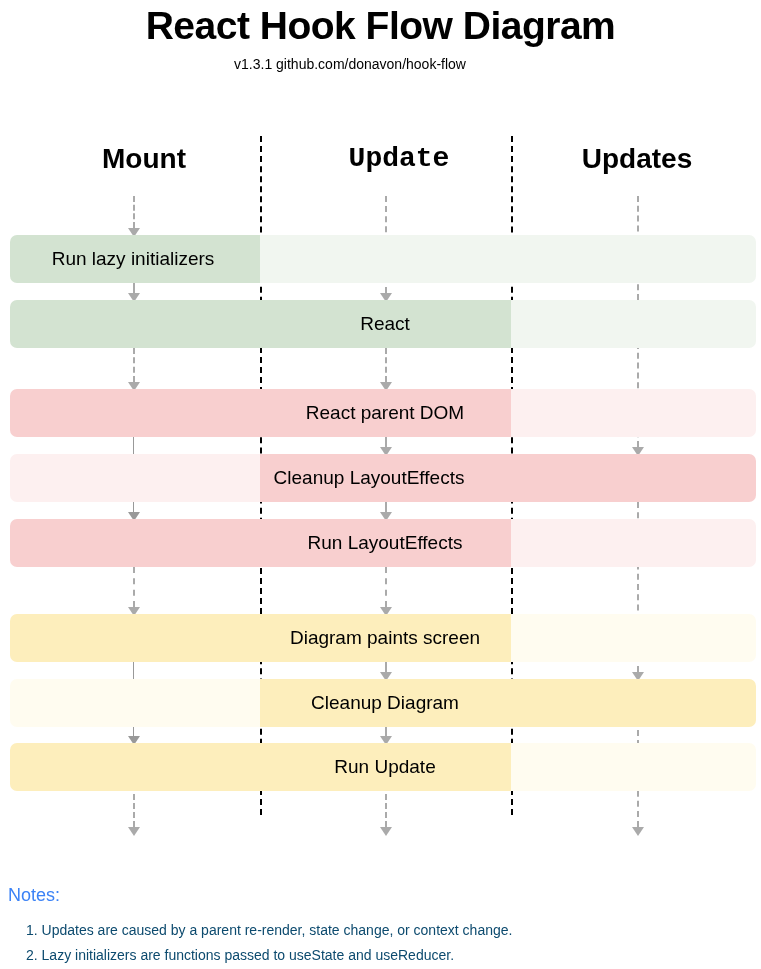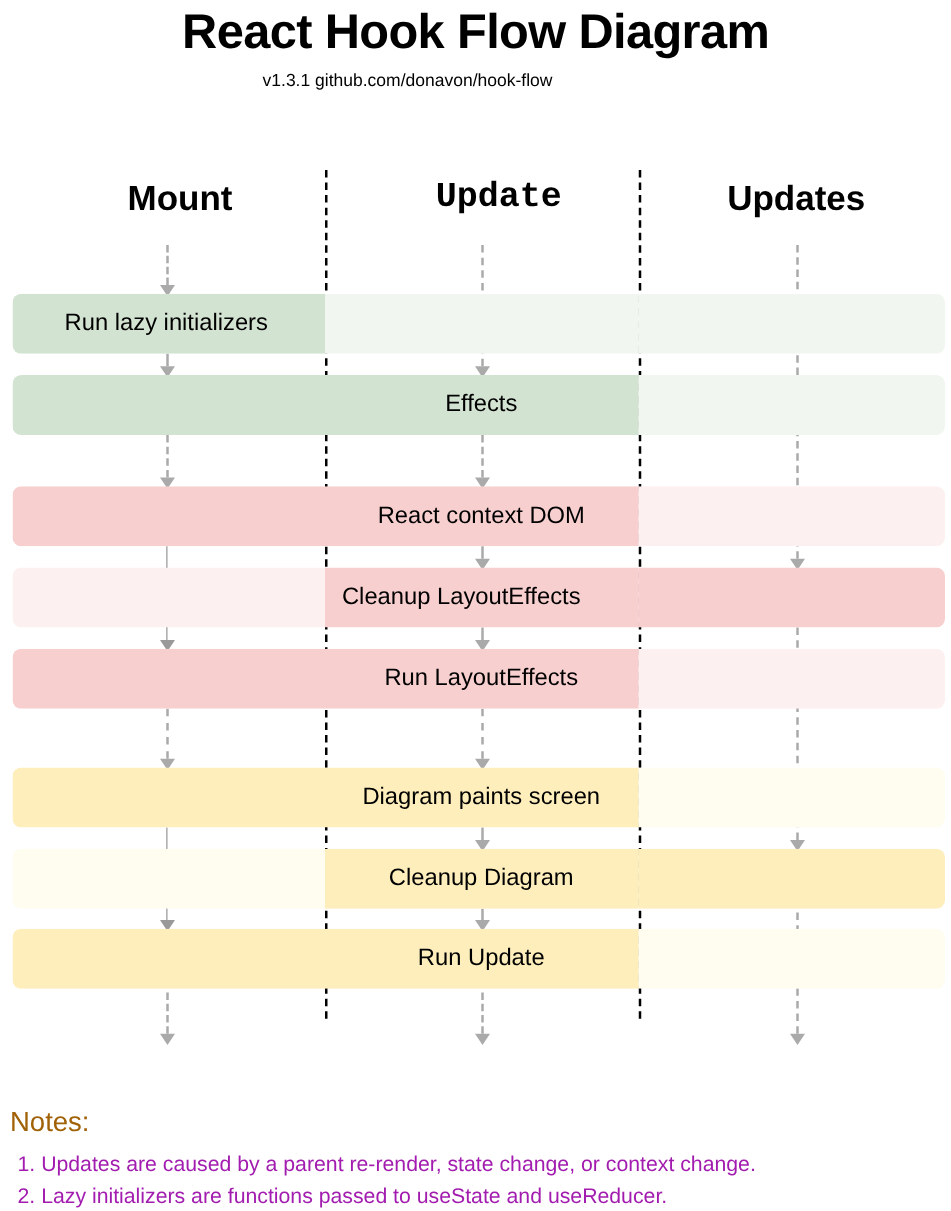--- a/index.html
+++ b/index.html
@@ -12,21 +12,21 @@
     position:relative;
   }
   #title{
     position:absolute;top:4px;left:0;width:761px;
     text-align:center;
     font-size:39px;font-weight:bold;letter-spacing:-0.5px;
     color:#000;
   }
   #subtitle{
     position:absolute;top:56px;left:0;width:652px;
-    text-align:center;font-size:14px;color:#000;
+    text-align:center;font-size:14px;color:#000;padding-left:24px;
   }
   
   .col-header{
     position:absolute;top:143px;
     font-size:28px;font-weight:bold;color:#000;
     text-align:center;
   }
   
   .divider{
     position:absolute;top:136px;height:679px;
@@ -60,25 +60,25 @@
   .bar-label{
     position:absolute;top:0;height:48px;
     line-height:48px;
     font-size:19px;color:#000;
     text-align:center;
     white-space:nowrap;
   }
   
   #notes-title{
     position:absolute;left:8px;top:885px;
-    font-size:22px;color:#a16207;
+    font-size:18px;color:#3b82f6;
   }
   .note-item{
-    position:absolute;left:14px;
-    font-size:17px;color:#a21caf;
+    position:absolute;left:26px;
+    font-size:14px;color:#0c4a6e;
     white-space:nowrap;
   }
 </style>
 </head>
 <body>
 
 <div id="title">React Hook Flow Diagram</div>
 <div id="subtitle">v1.3.1 github.com/donavon/hook-flow</div>
 
 <div id="dividers">
@@ -133,27 +133,27 @@
       <div class="seg" style="left: 0px; width: 250px; background: rgb(211, 227, 209);"></div>
       <div class="seg" style="left: 250px; width: 251px; background: rgb(241, 246, 240);"></div>
       <div class="seg" style="left: 501px; width: 245px; background: rgb(241, 246, 240);"></div>
     </div>
     <div class="bar-label" style="left: -47px; width: 360px; top: 235px;">Run lazy initializers</div>
     <div class="bar" style="top: 300px;">
       <div class="seg" style="left: 0px; width: 250px; background: rgb(211, 227, 209);"></div>
       <div class="seg" style="left: 250px; width: 251px; background: rgb(211, 227, 209);"></div>
       <div class="seg" style="left: 501px; width: 245px; background: rgb(241, 246, 240);"></div>
     </div>
-    <div class="bar-label" style="left: 205px; width: 360px; top: 300px;">Effects</div>
+    <div class="bar-label" style="left: 205px; width: 360px; top: 300px;">React</div>
     <div class="bar" style="top: 389px;">
       <div class="seg" style="left: 0px; width: 250px; background: rgb(248, 207, 207);"></div>
       <div class="seg" style="left: 250px; width: 251px; background: rgb(248, 207, 207);"></div>
       <div class="seg" style="left: 501px; width: 245px; background: rgb(253, 240, 240);"></div>
     </div>
-    <div class="bar-label" style="left: 205px; width: 360px; top: 389px;">React context DOM</div>
+    <div class="bar-label" style="left: 205px; width: 360px; top: 389px;">React parent DOM</div>
     <div class="bar" style="top: 454px;">
       <div class="seg" style="left: 0px; width: 250px; background: rgb(253, 240, 240);"></div>
       <div class="seg" style="left: 250px; width: 251px; background: rgb(248, 207, 207);"></div>
       <div class="seg" style="left: 501px; width: 245px; background: rgb(248, 207, 207);"></div>
     </div>
     <div class="bar-label" style="left: 189px; width: 360px; top: 454px;">Cleanup LayoutEffects</div>
     <div class="bar" style="top: 519px;">
       <div class="seg" style="left: 0px; width: 250px; background: rgb(248, 207, 207);"></div>
       <div class="seg" style="left: 250px; width: 251px; background: rgb(248, 207, 207);"></div>
       <div class="seg" style="left: 501px; width: 245px; background: rgb(253, 240, 240);"></div>

